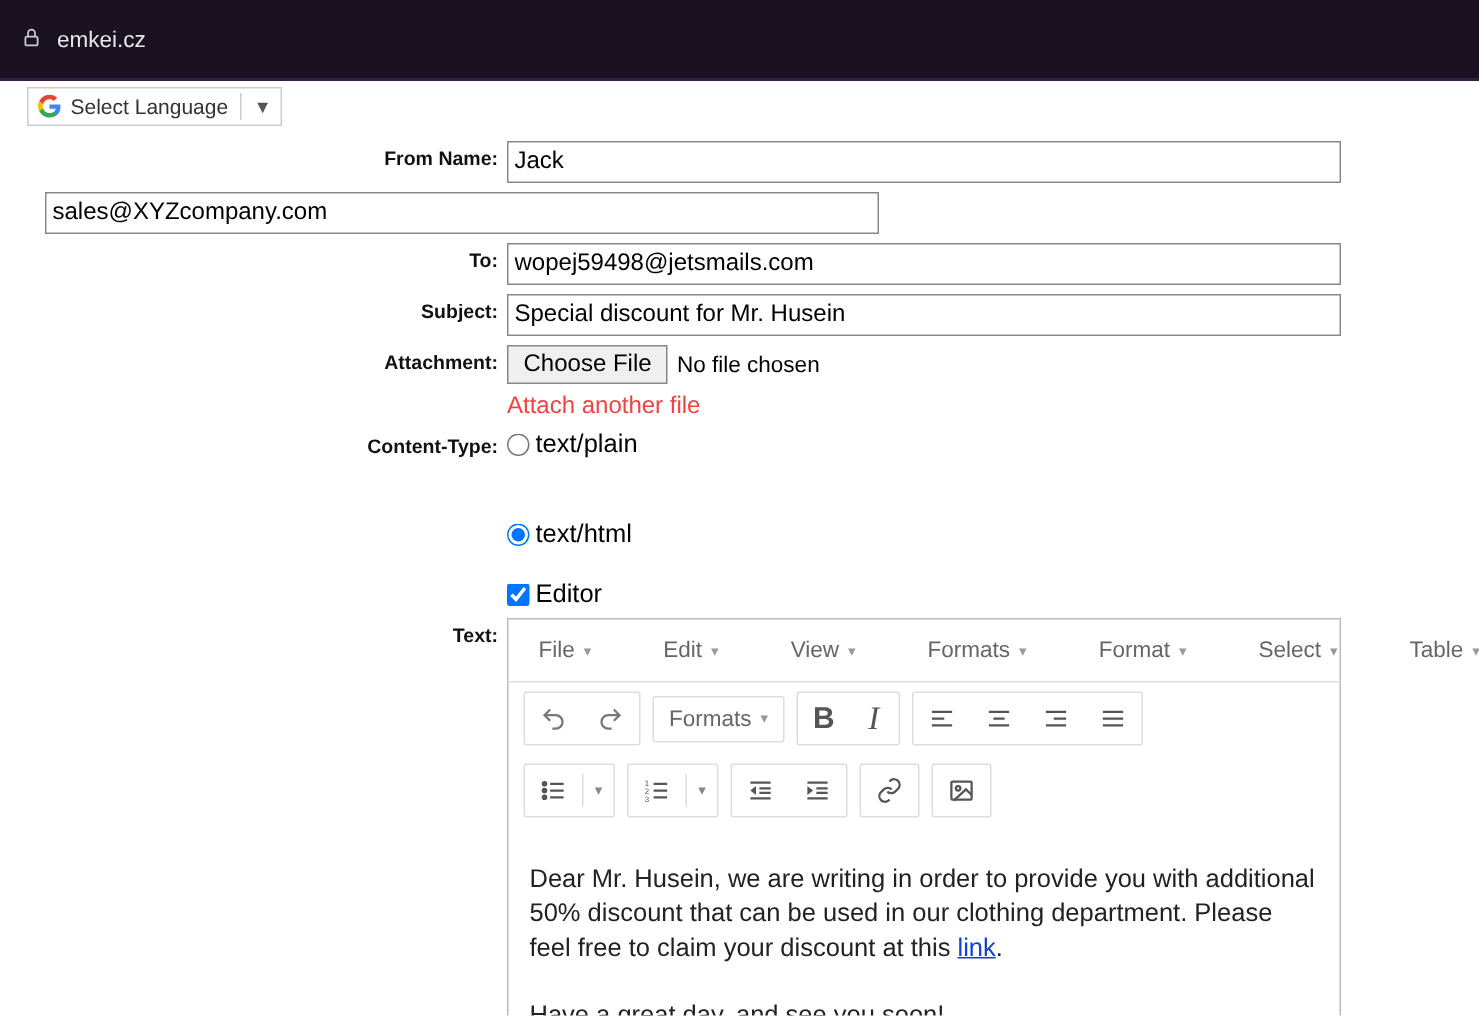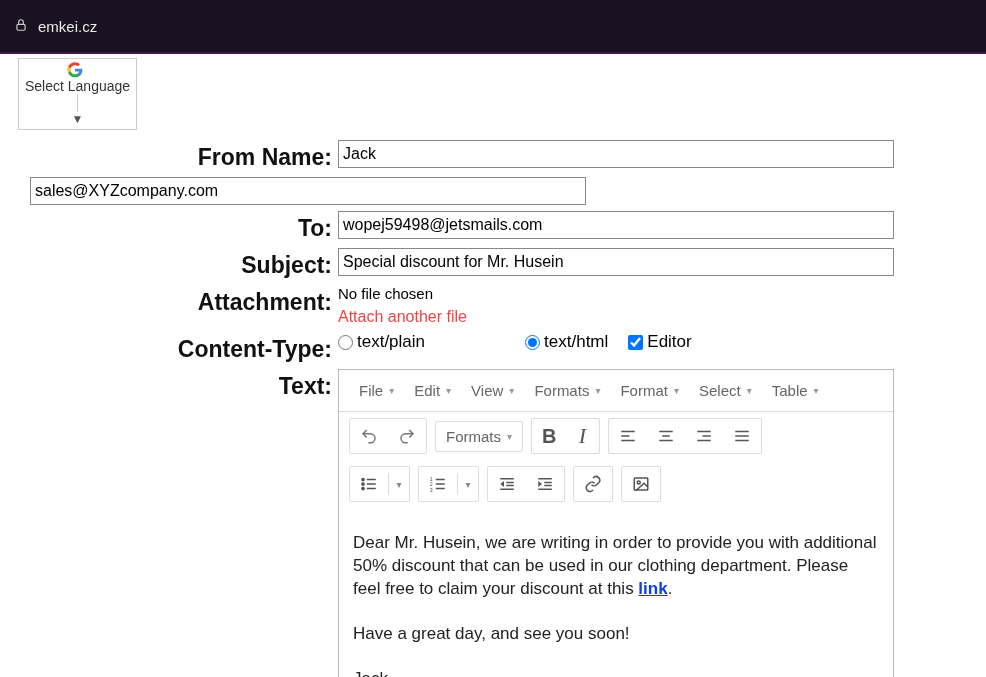--- a/index.html
+++ b/index.html
@@ -26,21 +26,20 @@
   background: #fff;
   padding: 4px 18px;
 }
 .lang-widget {
   display: inline-flex;
   align-items: center;
   border: 1px solid #ccc;
   padding: 3px 6px;
   font-size: 14px;
   color: #333;
-  flex-direction: column;
 }
 .g-icon {
   width: 16px; height: 16px; margin-right: 6px;
 }
 .lang-widget .divider {
   width: 1px; height: 18px; background: #ccc; margin: 0 8px;
 }
 .lang-widget .triangle { color: #555; font-size: 12px; }
 
 .content { padding: 6px 30px 0 30px; }
@@ -48,21 +47,21 @@
   display: flex;
   align-items: flex-start;
   margin-bottom: 6px;
 }
 .form-label {
   width: 308px;
   text-align: right;
   font-weight: bold;
   padding-right: 6px;
   padding-top: 4px;
-  font-size: 23px;
+  font-size: 13px;
   color: #111;
 }
 .form-field { flex: 0 0 556px; }
 .tinput {
   width: 100%;
   height: 28px;
   border: 1px solid #888;
   padding: 2px 4px;
   font-size: 16px;
   font-family: inherit;
@@ -70,35 +69,36 @@
 .btn {
   border: 1px solid #888;
   background: #efefef;
   padding: 3px 10px;
   font-size: 16px;
   font-family: inherit;
   cursor: pointer;
 }
 .file-line { display: flex; align-items: center; gap: 6px; }
 .muted-link { color: #ef4444; font-size: 16px; margin-top: 6px; display: inline-block; text-decoration: none; }
-.ct-line { display: flex; align-items: flex-start; gap: 20px; font-size: 17px; }
+.ct-line { display: flex; align-items: flex-start; gap: 20px; font-size: 17px; flex-direction: column; }
 .ct-line label { display: flex; align-items: center; gap: 4px; }
 .ct-line input[type=radio], .ct-line input[type=checkbox] { width: 15px; height: 15px; }
 
 .editor {
   border: 1px solid #bbb;
   width: 556px;
 }
 .toolbar1, .toolbar2, .toolbar3 {
   display: flex;
   align-items: center;
   padding: 6px 10px;
 }
 .toolbar1 {
   border-bottom: 1px solid #ddd;
+  gap: 28px;
 }
 .menu-btn {
   background: none;
   border: none;
   color: #666;
   font-size: 15px;
   padding: 6px 10px;
   cursor: pointer;
   display: flex;
   align-items: center;
@@ -123,21 +123,21 @@
 .tb-sep { width: 1px; height: 22px; background: #ddd; }
 
 .editor-body {
   padding: 24px 14px;
   font-size: 17px;
   line-height: 1.35;
   color: #222;
   min-height: 260px;
 }
 .editor-body p { margin-bottom: 22px; }
-.editor-body a { color: #1040d8; text-decoration: underline; font-weight: bold; }
+.editor-body a { color: #1040d8; text-decoration: underline; }
 </style>
 </head>
 <body>
 
 <div class="url-bar">
   <span class="lock-icon">
     <svg width="14" height="14" viewBox="0 0 24 24" fill="none" stroke="#ccc" stroke-width="2">
         <rect x="5" y="11" width="14" height="10" rx="2"></rect>
         <path d="M8 11V7a4 4 0 0 1 8 0v4"></path>
       </svg>
@@ -179,20 +179,21 @@
 
   <div class="form-row">
     <div class="form-label">Subject:</div>
     <div class="form-field"><input class="tinput" value="Special discount for Mr. Husein" style=""></div>
   </div>
 
   <div class="form-row">
     <div class="form-label">Attachment:</div>
     <div class="form-field">
       <div class="file-line">
+        <button class="btn">Choose File</button>
         <span>No file chosen</span>
       </div>
       <a href="#" class="muted-link">Attach another file</a>
     </div>
   </div>
 
   <div class="form-row">
     <div class="form-label">Content-Type:</div>
     <div class="form-field">
       <div class="ct-line">

